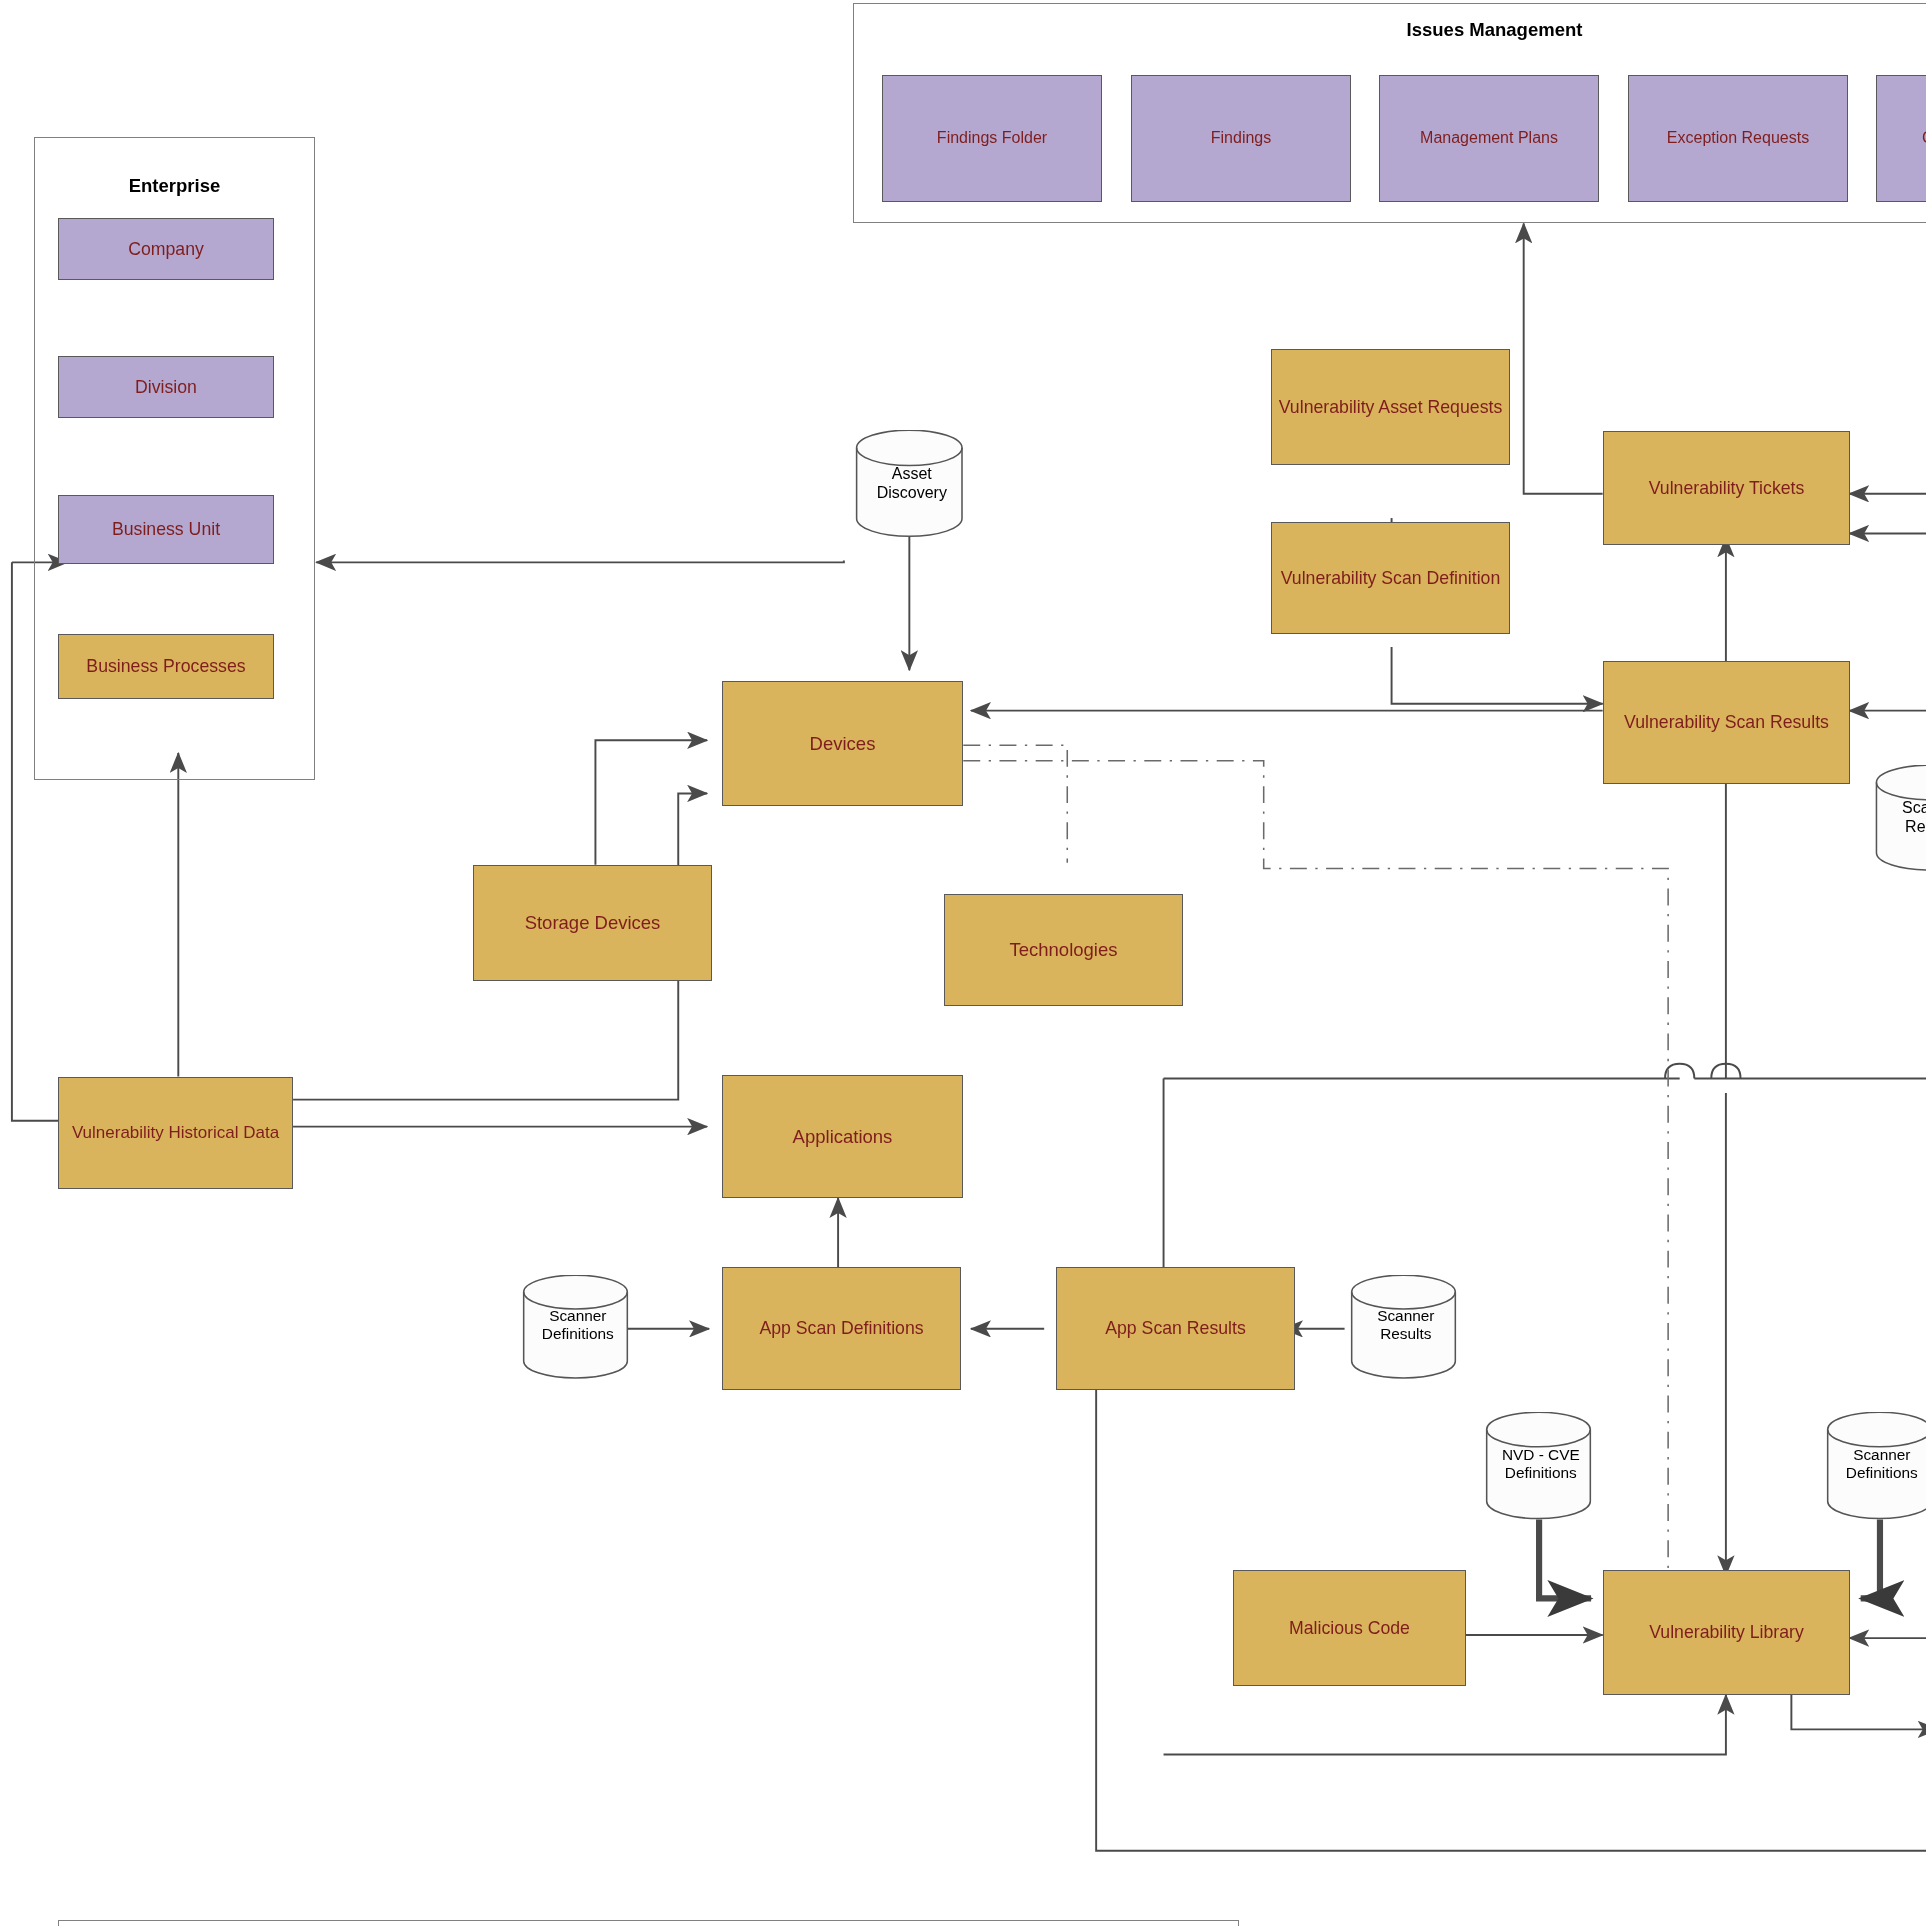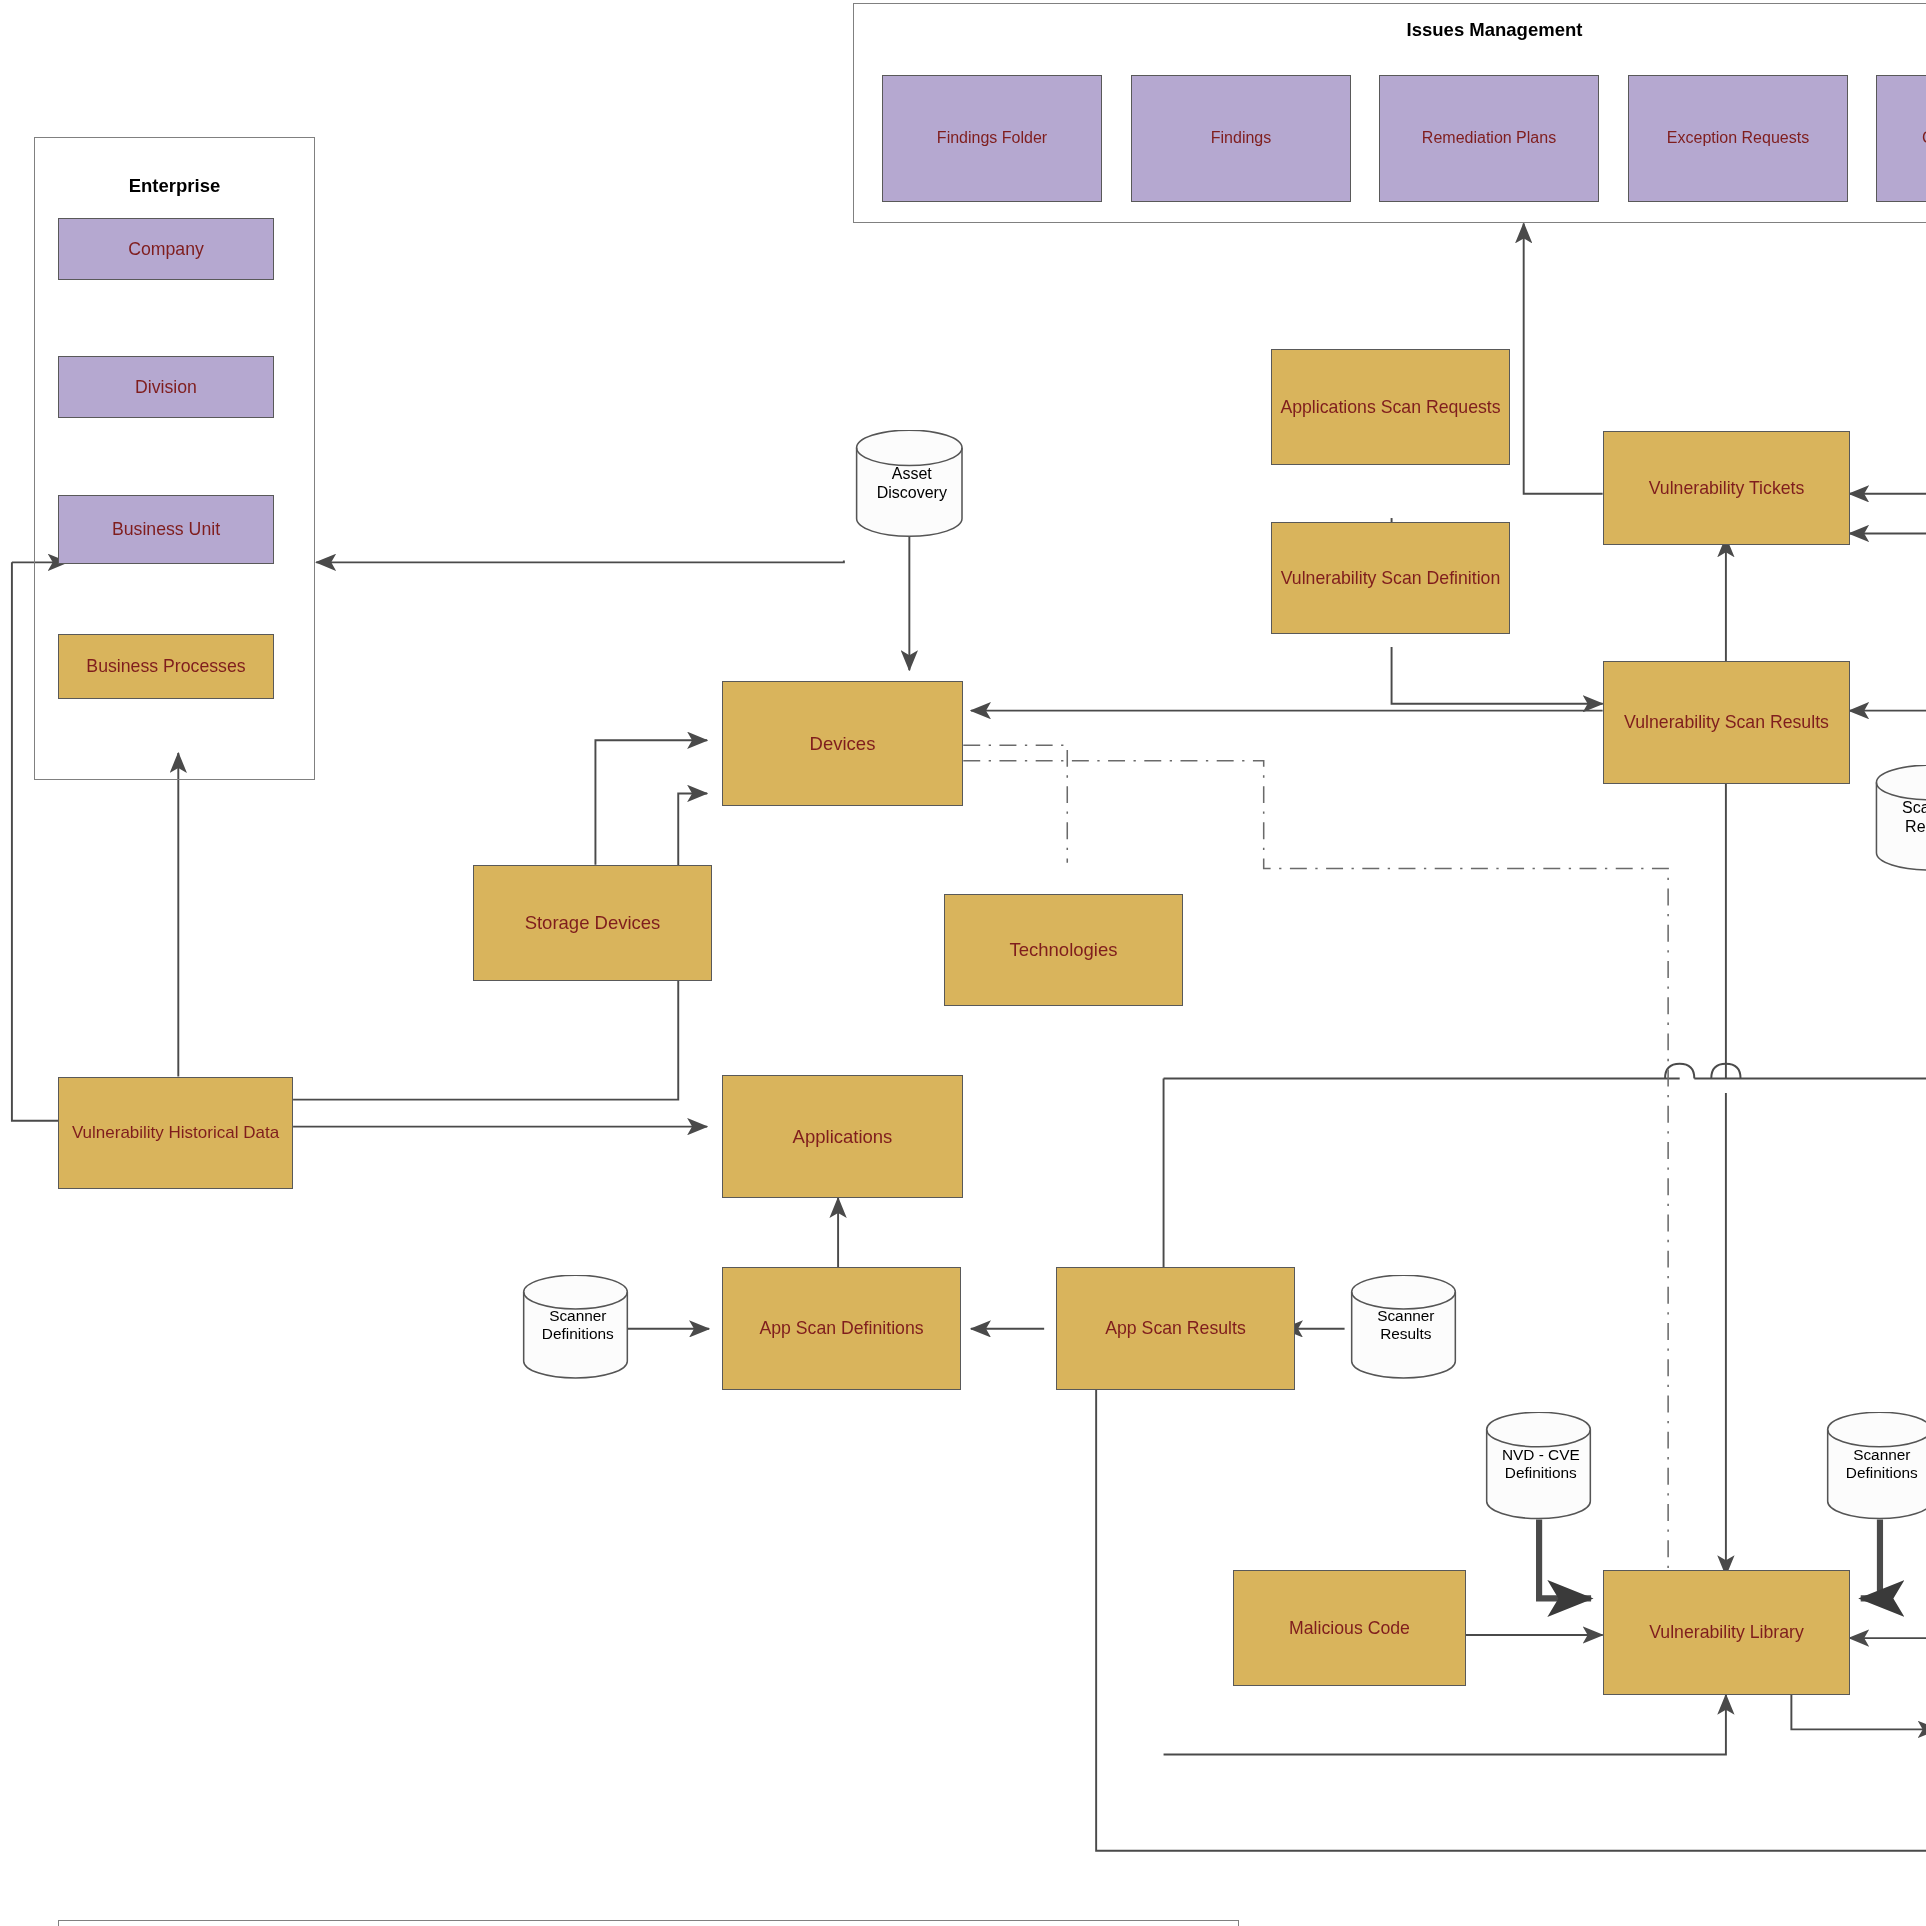--- a/index.html
+++ b/index.html
@@ -121,21 +121,21 @@
   <div class="group" style="left:853px;top:3.1px;width:1283px;height:220px;"></div>
   <div class="grouptitle f48" style="left:853px;top:19px;width:1283px;">Issues Management</div>
 
   <div class="node purple f42" style="left:882px;top:75px;width:220px;height:127px;">
     <span>Findings Folder</span>
   </div>
   <div class="node purple f42" style="left:1131px;top:75px;width:220px;height:127px;">
     <span>Findings</span>
   </div>
   <div class="node purple f42" style="left:1379px;top:75px;width:220px;height:127px;">
-    <span>Remediation Plans</span>
+    <span>Management Plans</span>
   </div>
   <div class="node purple f42" style="left:1628px;top:75px;width:220px;height:127px;">
     <span>Exception Requests</span>
   </div>
   <div class="node purple f42" style="left:1876px;top:75px;width:220px;height:127px;">
     <span>Change Requests</span>
   </div>
 
   <div class="node gold f48" style="left:722px;top:681px;width:241px;height:125px;">
     <span>Devices</span>
@@ -159,21 +159,21 @@
 
   <div class="node gold f46" style="left:722px;top:1267px;width:239px;height:123px;">
     <span>App Scan Definitions</span>
   </div>
 
   <div class="node gold f46" style="left:1044px;top:1267px;width:239px;height:123px;margin-left:12px;">
     <span>App Scan Results</span>
   </div>
 
   <div class="node gold f46" style="left:1271px;top:349px;width:239px;height:116px;">
-    <span>Applications Scan Requests</span>
+    <span>Vulnerability Asset Requests</span>
   </div>
 
   <div class="node gold f46" style="left:1271px;top:522px;width:239px;height:112px;">
     <span>Vulnerability Scan Definition</span>
   </div>
 
   <div class="node gold f46" style="left:1603px;top:661px;width:247px;height:123px;">
     <span>Vulnerability Scan Results</span>
   </div>
 

